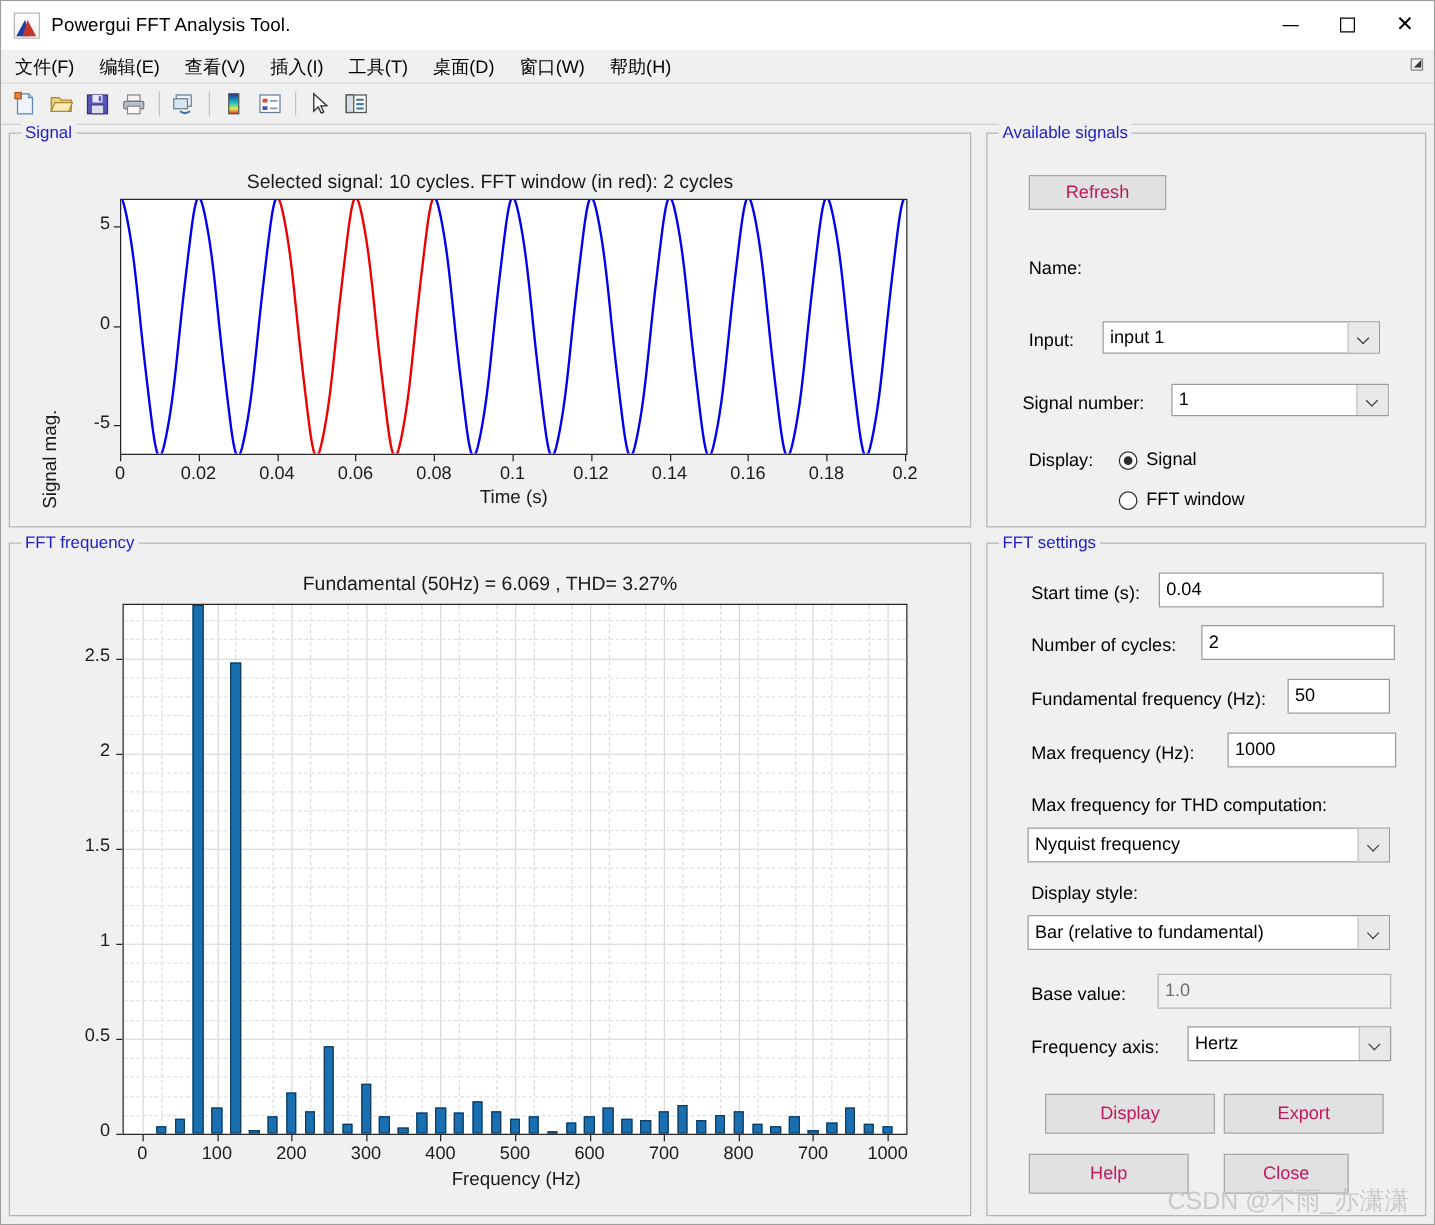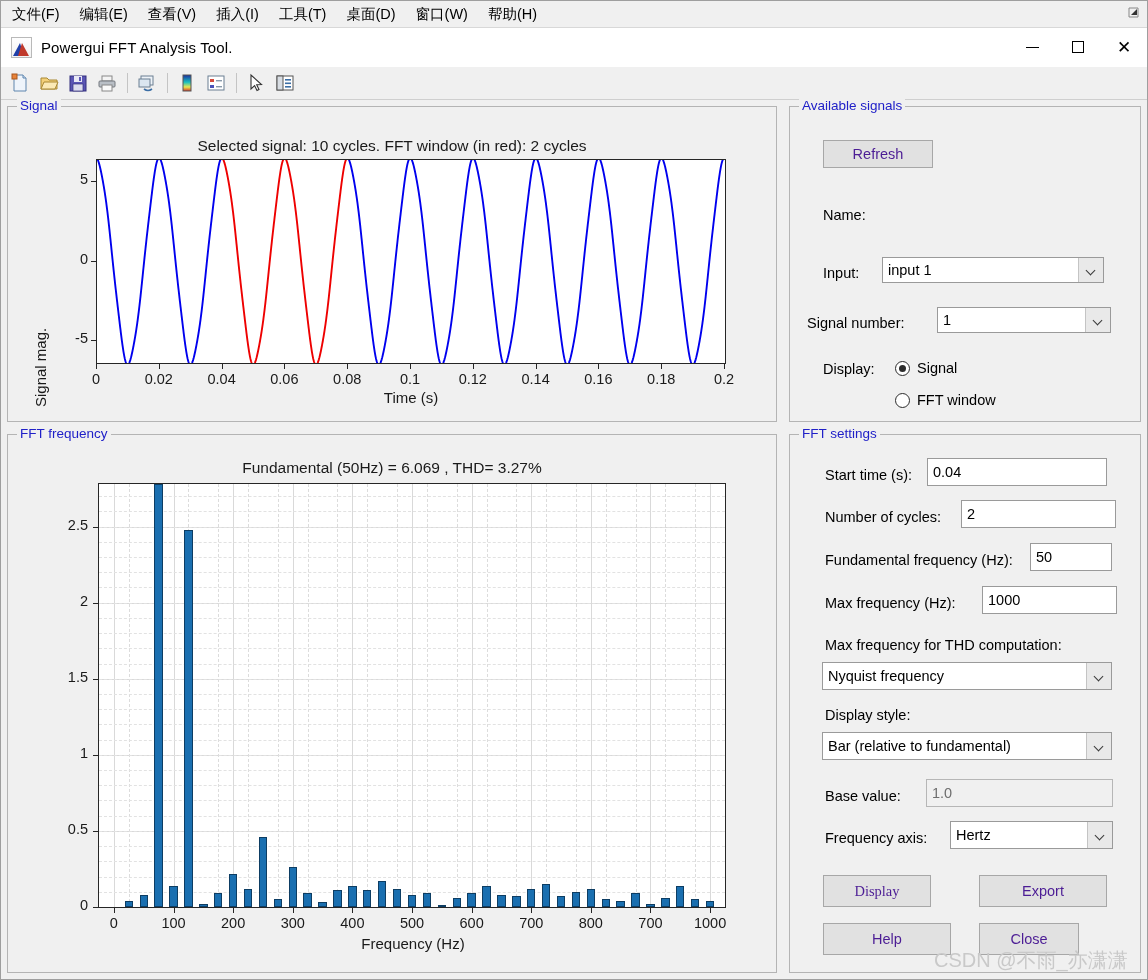--- a/index.html
+++ b/index.html
@@ -135,21 +135,21 @@
   .tick-y {
     position: absolute; font-size: 14.5px; color: #1a1a1a;
     text-align: right; white-space: nowrap;
   }
   .tickmark-x { position: absolute; width: 1px; background: #262626; }
   .tickmark-y { position: absolute; height: 1px; background: #262626; }
   .bar { position: absolute; background: #1a6fb0; border: 1px solid #0d3d63; box-sizing: border-box; }
   .lbl { font-size: 14.5px; color: #000; }
   .btn {
     background: #e1e1e1; border: 1px solid #a7a7a7;
-    font-size: 14.5px; color: #4c1d95;
+    font-size: 14.5px; color: #be185d;
     display: flex; align-items: center; justify-content: center;
     cursor: default; box-sizing: border-box;
   }
   .textfield {
     background: #ffffff; border: 1px solid #9a9a9a;
     font-size: 14.5px; color: #000;
     display: flex; align-items: center;
     padding-left: 5px; box-sizing: border-box;
   }
   .textfield.readonly { background: #f0f0f0; color: #6e6e6e; border-color: #b6b6b6; }
@@ -184,53 +184,53 @@
   .watermark {
     position: absolute; font-size: 20px; color: #c9c9c9;
     white-space: nowrap; pointer-events: none;
     font-family: "Liberation Sans", sans-serif;
   }
 </style>
 </head>
 <body>
 
 <div id="window">
+
+  <div id="titlebar">
+    <div id="app-icon">
+      <span class="wave1"></span>
+        <span class="wave2"></span>
+    </div>
+    <div id="title-text">Powergui FFT Analysis Tool.</div>
+    <div class="win-btns">
+      <div class="win-btn">
+          <span class="glyph-min"></span>
+        </div>
+      <div class="win-btn">
+          <span class="glyph-max"></span>
+        </div>
+      <div class="win-btn close">
+          <span class="glyph-x">✕</span>
+        </div>
+    </div>
+  </div>
 
   <div id="menubar">
     <div class="menu-item"><span>文件(F)</span></div>
     <div class="menu-item"><span>编辑(E)</span></div>
     <div class="menu-item"><span>查看(V)</span></div>
     <div class="menu-item"><span>插入(I)</span></div>
     <div class="menu-item"><span>工具(T)</span></div>
     <div class="menu-item"><span>桌面(D)</span></div>
     <div class="menu-item"><span>窗口(W)</span></div>
     <div class="menu-item"><span>帮助(H)</span></div>
     <svg id="dock-arrow" viewBox="0 0 14 14">
       <path d="M3 2 H12 V11 H3 Z" fill="none" stroke="#888" stroke-width="1"></path>
       <path d="M11 3 L11 9 L5 9 Z" fill="#333"></path>
     </svg>
-  </div>
-
-  <div id="titlebar">
-    <div id="app-icon">
-      <span class="wave1"></span>
-        <span class="wave2"></span>
-    </div>
-    <div id="title-text">Powergui FFT Analysis Tool.</div>
-    <div class="win-btns">
-      <div class="win-btn">
-          <span class="glyph-min"></span>
-        </div>
-      <div class="win-btn">
-          <span class="glyph-max"></span>
-        </div>
-      <div class="win-btn close">
-          <span class="glyph-x">✕</span>
-        </div>
-    </div>
   </div>
 
   <div id="toolbar">
     <div class="tb-btn">
       <svg width="20" height="20" viewBox="0 0 20 20">
         <path d="M4 2 H13 L16 5 V18 H4 Z" fill="#eef4fb" stroke="#5f85ad" stroke-width="1"></path>
         <path d="M13 2 V5 H16" fill="#cfe0f0" stroke="#5f85ad" stroke-width="1"></path>
         <rect x="2" y="1" width="5" height="5" fill="#e8833a" stroke="#a9561d"></rect>
       </svg>
     </div>
@@ -524,21 +524,21 @@
         <div class="lbl" style="position:absolute; left:33px; top:100px;">Name:</div>
 
         <div class="lbl" style="position:absolute; left:33px; top:158px;">Input:</div>
         <div class="combo" style="position:absolute; left:92px; top:150px; width:222px; height:26px;">
           <span class="cval">input 1</span>
           <span class="carrow">
               <i class="chev"></i>
             </span>
         </div>
 
-        <div class="lbl" style="position:absolute; left:17px; top:208px;">Signal number:</div>
+        <div class="lbl" style="position:absolute; left:28px; top:208px;">Signal number:</div>
         <div class="combo" style="position:absolute; left:147px; top:200px; width:174px; height:26px;">
           <span class="cval">1</span>
           <span class="carrow">
               <i class="chev"></i>
             </span>
         </div>
 
         <div class="lbl" style="position:absolute; left:33px; top:254px;">Display:</div>
         <div class="radio-row" style="position:absolute; left:105px; top:253px;">
           <span class="radio on"></span>
@@ -595,21 +595,21 @@
         </div>
 
         <div class="lbl" style="position:absolute; left:35px; top:395px;">Frequency axis:</div>
         <div class="combo" style="position:absolute; left:160px; top:386px; width:163px; height:28px;">
           <span class="cval">Hertz</span>
           <span class="carrow">
               <i class="chev"></i>
             </span>
         </div>
 
-        <div class="btn" style="position:absolute; left:33px; top:440px; width:108px; height:32px;font-family:Liberation Serif, serif;">
+        <div class="btn" style="position:absolute; left:46px; top:440px; width:136px; height:32px;">
           <span>Display</span>
         </div>
         <div class="btn" style="position:absolute; left:189px; top:440px; width:128px; height:32px;">
           <span>Export</span>
         </div>
         <div class="btn" style="position:absolute; left:33px; top:488px; width:128px; height:32px;">
           <span>Help</span>
         </div>
         <div class="btn" style="position:absolute; left:189px; top:488px; width:100px; height:32px;">
           <span>Close</span>

